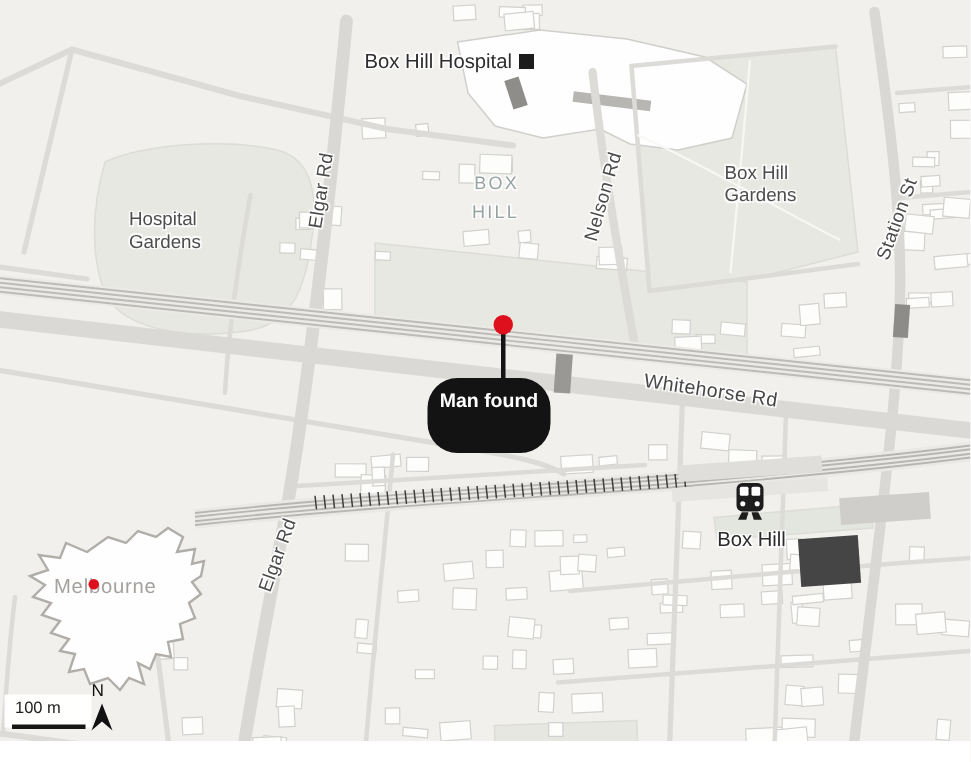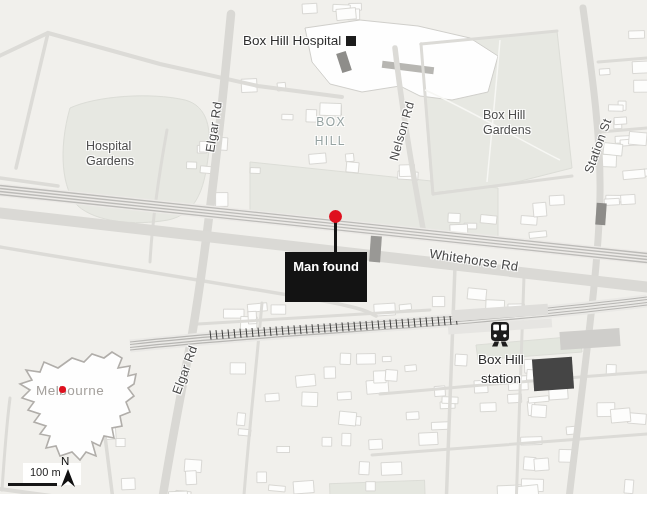--- a/index.html
+++ b/index.html
@@ -24,21 +24,21 @@
   #lbl-whitehorse{left:474px;top:260px;transform:translate(-50%,-50%) rotate(8.5deg);font-size:13px;color:#474747;}
   #lbl-station{left:452px;top:350px;width:98px;text-align:center;font-size:13.5px;line-height:19px;color:#2b2b2b;}
   #lbl-melbourne{left:36px;top:383px;font-size:13.5px;color:#a5a19d;letter-spacing:.5px;text-shadow:none;}
   #attr{right:3px;top:480px;font-size:11px;color:#8e8e8e;}
   #marker-dot{position:absolute;left:329px;top:210px;width:13px;height:13px;border-radius:50%;}
   #marker-stem{position:absolute;left:334px;top:221px;width:2.5px;height:32px;background:#141414;}
   #callout{position:absolute;left:285px;top:252px;width:82px;height:50px;box-sizing:border-box;
            padding-top:5px;text-align:center;color:#fff;font-size:13px;font-weight:bold;line-height:20px;}
   #inset-dot{position:absolute;left:59px;top:386px;width:7px;height:7px;border-radius:50%;}
   #train{position:absolute;left:489px;top:322px;}
-  #scalebar{position:absolute;left:3px;top:463px;width:58px;height:22px;background:rgba(255,255,255,.95);margin-left:20px;}
+  #scalebar{position:absolute;left:3px;top:463px;width:58px;height:22px;background:rgba(255,255,255,.95);}
   #scalebar span{position:absolute;left:7px;top:3px;font-size:11px;color:#222;}
   #scalebar-line{position:absolute;left:8px;top:483px;width:49px;height:2.5px;background:#161616;}
   #north-n{left:61px;top:455px;font-size:11.5px;color:#111;text-shadow:none;}
   #north-arrow{position:absolute;left:58px;top:467px;}
 </style>
 </head>
 <body>
 
 <div id="stage">
 
@@ -326,26 +326,25 @@
       <rect x="3.2" y="2.5" width="5.8" height="6" rx="1" fill="#fff"></rect>
       <rect x="11" y="2.5" width="5.8" height="6" rx="1" fill="#fff"></rect>
       <circle cx="5.2" cy="13.8" r="1.7" fill="#fff"></circle>
       <circle cx="14.8" cy="13.8" r="1.7" fill="#fff"></circle>
       <path d="M4.5,19.5 L2,24.5 L7.5,24.5 L9,19.5 Z" fill="#1d1d1d"></path>
       <path d="M15.5,19.5 L18,24.5 L12.5,24.5 L11,19.5 Z" fill="#1d1d1d"></path>
     </svg>
   </div>
   <div class="lbl" id="lbl-station">
     <div>Box Hill</div>
-    <div>station</div>
   </div>
 
   <div id="marker-stem"></div>
   <div id="marker-dot" style="background: rgb(223, 16, 30);"></div>
-  <div id="callout" style="background: rgb(19, 19, 19);">
+  <div id="callout" style="background: rgb(19, 19, 19); border-radius: 20px;">
     <div>Man found</div>
   </div>
 
   <div class="lbl" id="lbl-melbourne">Melbourne</div>
   <div id="inset-dot" style="background: rgb(223, 16, 30);"></div>
 
   <div id="scalebar">
     <span>100 m</span>
   </div>
   <div id="scalebar-line"></div>

